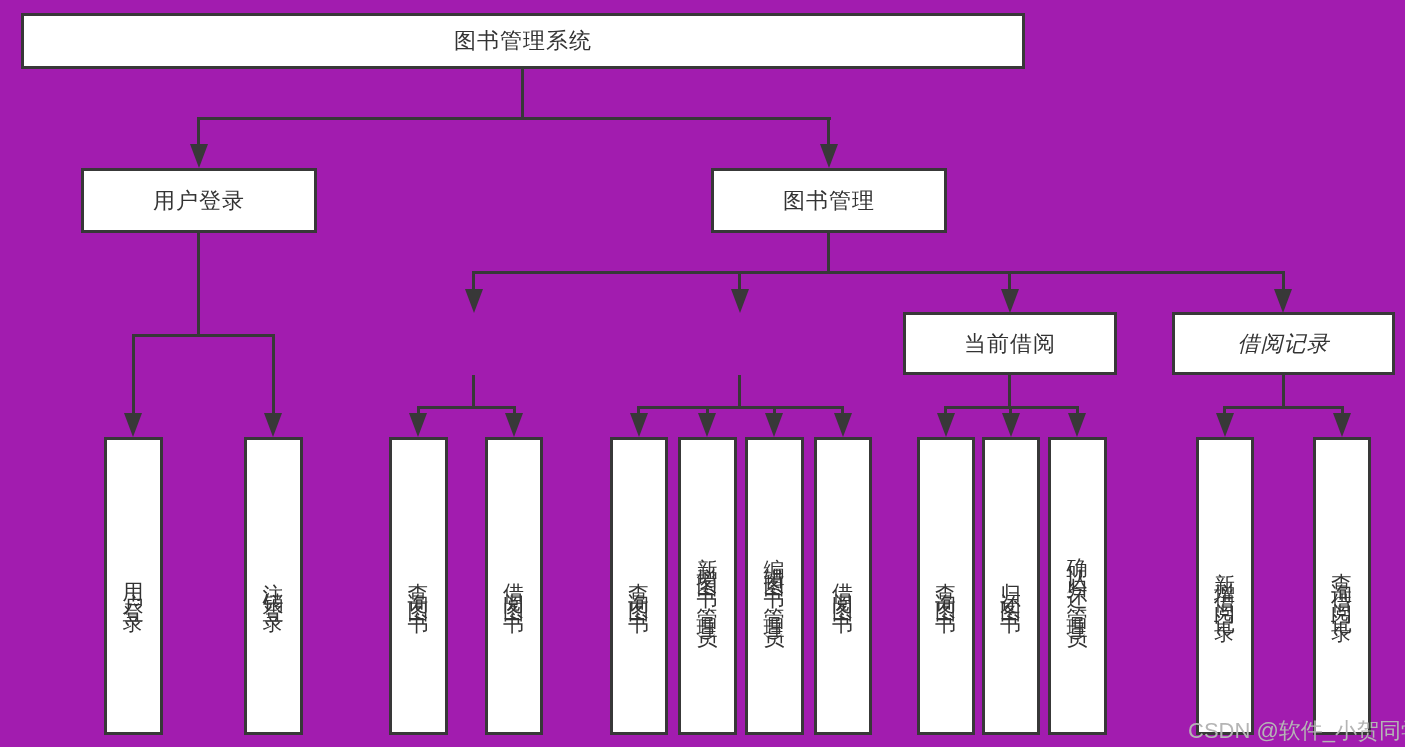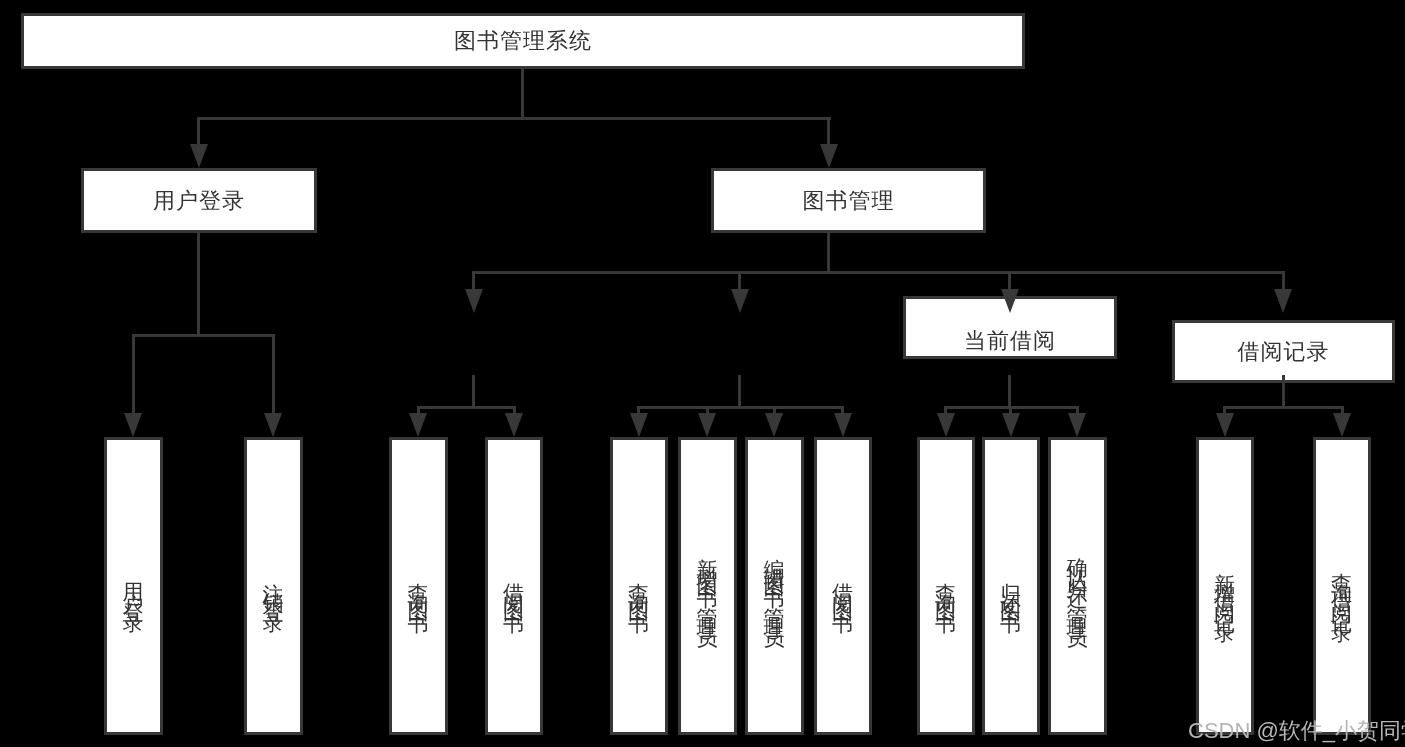--- a/index.html
+++ b/index.html
@@ -1,19 +1,19 @@
 <!DOCTYPE html>
 <html><head>
 <meta charset="utf-8">
 <style>
   html,body{margin:0;padding:0;background:#ffffff;}
   #stage{
     position:relative;
     width:1405px;height:747px;
-    background:#000000;
+    background:#a21caf;
     font-family:"Liberation Sans","DejaVu Sans",sans-serif;
     color:#333333;
     overflow:hidden;
   }
   .box{
     position:absolute;
     box-sizing:border-box;
     border:3px solid #383838;
     background:#ffffff;
     display:flex;align-items:center;justify-content:center;
@@ -59,31 +59,31 @@
 <div id="stage">
 
   <div class="box" style="left:21px;top:13px;width:1004px;height:56px;">
     <span>图书管理系统</span>
   </div>
 
   <div class="box" style="left:81px;top:168px;width:236px;height:65px;">
     <span>用户登录</span>
   </div>
 
-  <div class="box" style="left:711px;top:168px;width:275px;height:65px;text-align:right;">
+  <div class="box" style="left:711px;top:168px;width:236px;height:65px;text-align:right;">
     <span>图书管理</span>
   </div>
 
 
 
-  <div class="box" style="left:903px;top:296px;width:214px;height:63px;align-items:flex-end;">
+  <div class="box" style="left:903px;top:312px;width:214px;height:63px;">
     <span>当前借阅</span>
   </div>
 
-  <div class="box" style="left:1172px;top:320px;width:223px;height:63px;">
+  <div class="box" style="left:1172px;top:312px;width:223px;height:63px;font-style:italic;">
     <span>借阅记录</span>
   </div>
 
   <div class="vbox" style="left:104px;top:437px;width:59px;height:298px;">
     <span class="vtext">用户登录</span>
   </div>
 
   <div class="vbox" style="left:244px;top:437px;width:59px;height:298px;">
     <span class="vtext">注销登录</span>
   </div>

